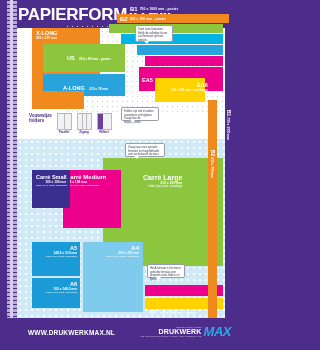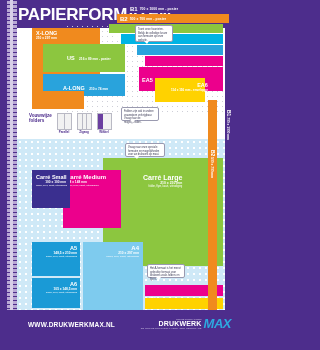--- a/index.html
+++ b/index.html
@@ -57,21 +57,21 @@
     font-size:2.6px;line-height:1.35;color:#3a3a55;padding:2px;box-sizing:border-box;}
   .bub:after{content:"";position:absolute;left:8px;bottom:-3px;width:0;height:0;
     border-left:3px solid transparent;border-right:2px solid transparent;border-top:3px solid #ffffff;}
 
   
   .vtag{position:absolute;transform-origin:0 0;transform:rotate(90deg);
     font-size:3.2px;font-weight:bold;color:#fff;white-space:nowrap;}
   .vcode{font-size:5px;font-weight:bold;}
 
   
-  .footer{position:absolute;left:0;bottom:0;width:245px;height:40px;background:#4d2d8c;}
+  .footer{position:absolute;left:0;bottom:0;width:245px;height:32px;background:#4d2d8c;}
   .url{position:absolute;left:28px;top:11px;font-size:6.5px;font-weight:bold;color:#ffffff;letter-spacing:0.2px;}
   .logo{position:absolute;right:14px;top:7px;display:flex;align-items:center;gap:2px;}
   .logo-dw{font-size:7px;font-weight:bold;color:#ffffff;letter-spacing:0.2px;line-height:1;}
   .logo-sub{font-size:2.4px;color:#c9bce0;letter-spacing:0.1px;}
   .logo-max{font-size:13px;font-weight:bold;color:#2ea8e0;font-style:italic;line-height:1;letter-spacing:-0.5px;}
   .logo-top{font-size:2.2px;color:#c9bce0;text-align:right;}
 </style>
 </head>
 <body>
 

